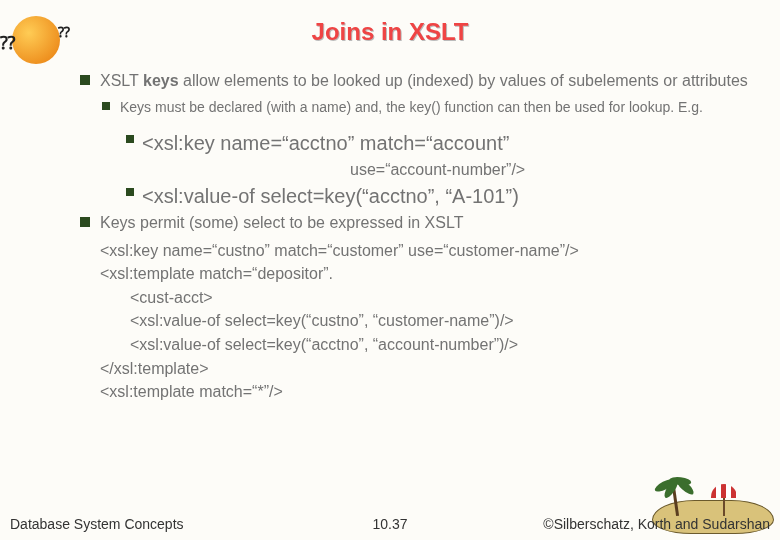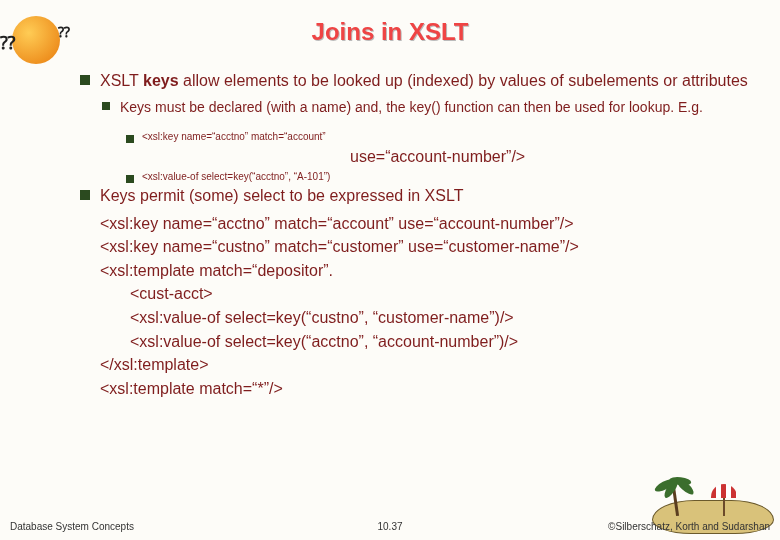--- a/index.html
+++ b/index.html
@@ -25,21 +25,21 @@
     color: #ef4444;
     padding-top: 18px;
     text-shadow: 1px 1px 0 #bbb;
   }
   .content {
     position: absolute;
     top: 70px;
     left: 80px;
     right: 20px;
     font-size: 16px;
-    color: #7f1d1d;
+    color: #737373;
     line-height: 1.35;
   }
   .bullet-l1 {
     position: relative;
     padding-left: 20px;
     margin-bottom: 6px;
   }
   .bullet-l1::before {
     content: "";
     position: absolute;
@@ -61,21 +61,21 @@
     left: 22px;
     top: 4px;
     width: 8px;
     height: 8px;
     background: #2b4a1f;
   }
   .bullet-l3 {
     position: relative;
     padding-left: 62px;
     margin-bottom: 2px;
-    font-size: 10px;
+    font-size: 20px;
   }
   .bullet-l3::before {
     content: "";
     position: absolute;
     left: 46px;
     top: 5px;
     width: 8px;
     height: 8px;
     background: #2b4a1f;
   }
@@ -93,21 +93,21 @@
     padding-left: 270px;
     font-size: 16px;
     margin-bottom: 2px;
   }
   .footer {
     position: absolute;
     bottom: 8px;
     left: 0;
     right: 0;
     height: 18px;
-    font-size: 10px;
+    font-size: 14px;
     color: #333;
   }
   .footer-left {
     position: absolute;
     left: 10px;
     bottom: 0;
   }
   .footer-center {
     position: absolute;
     left: 50%;
@@ -215,21 +215,20 @@
     </div>
 
     <div class="bullet-l2">Keys must be declared (with a name) and, the key() function can then be used for lookup.  E.g.</div>
 
     <div class="bullet-l3">&lt;xsl:key name=“acctno” match=“account”</div>
     <div class="code-indent2">use=“account-number”/&gt;</div>
     <div class="bullet-l3">&lt;xsl:value-of select=key(“acctno”, “A-101”)</div>
 
     <div class="bullet-l1">Keys permit (some) select to be expressed in XSLT</div>
 
-    <div class="code-sub">&lt;xsl:key name=“acctno” match=“account” use=“account-number”/&gt;</div>
     <div class="code-sub">&lt;xsl:key name=“custno” match=“customer” use=“customer-name”/&gt;</div>
     <div class="code-sub">&lt;xsl:template match=“depositor”.</div>
     <div class="code-indent">&lt;cust-acct&gt;</div>
     <div class="code-indent">&lt;xsl:value-of select=key(“custno”, “customer-name”)/&gt;</div>
     <div class="code-indent">&lt;xsl:value-of select=key(“acctno”, “account-number”)/&gt;</div>
     <div class="code-sub">&lt;/xsl:template&gt;</div>
     <div class="code-sub">&lt;xsl:template match=“*”/&gt;</div>
 
   </div>
 

